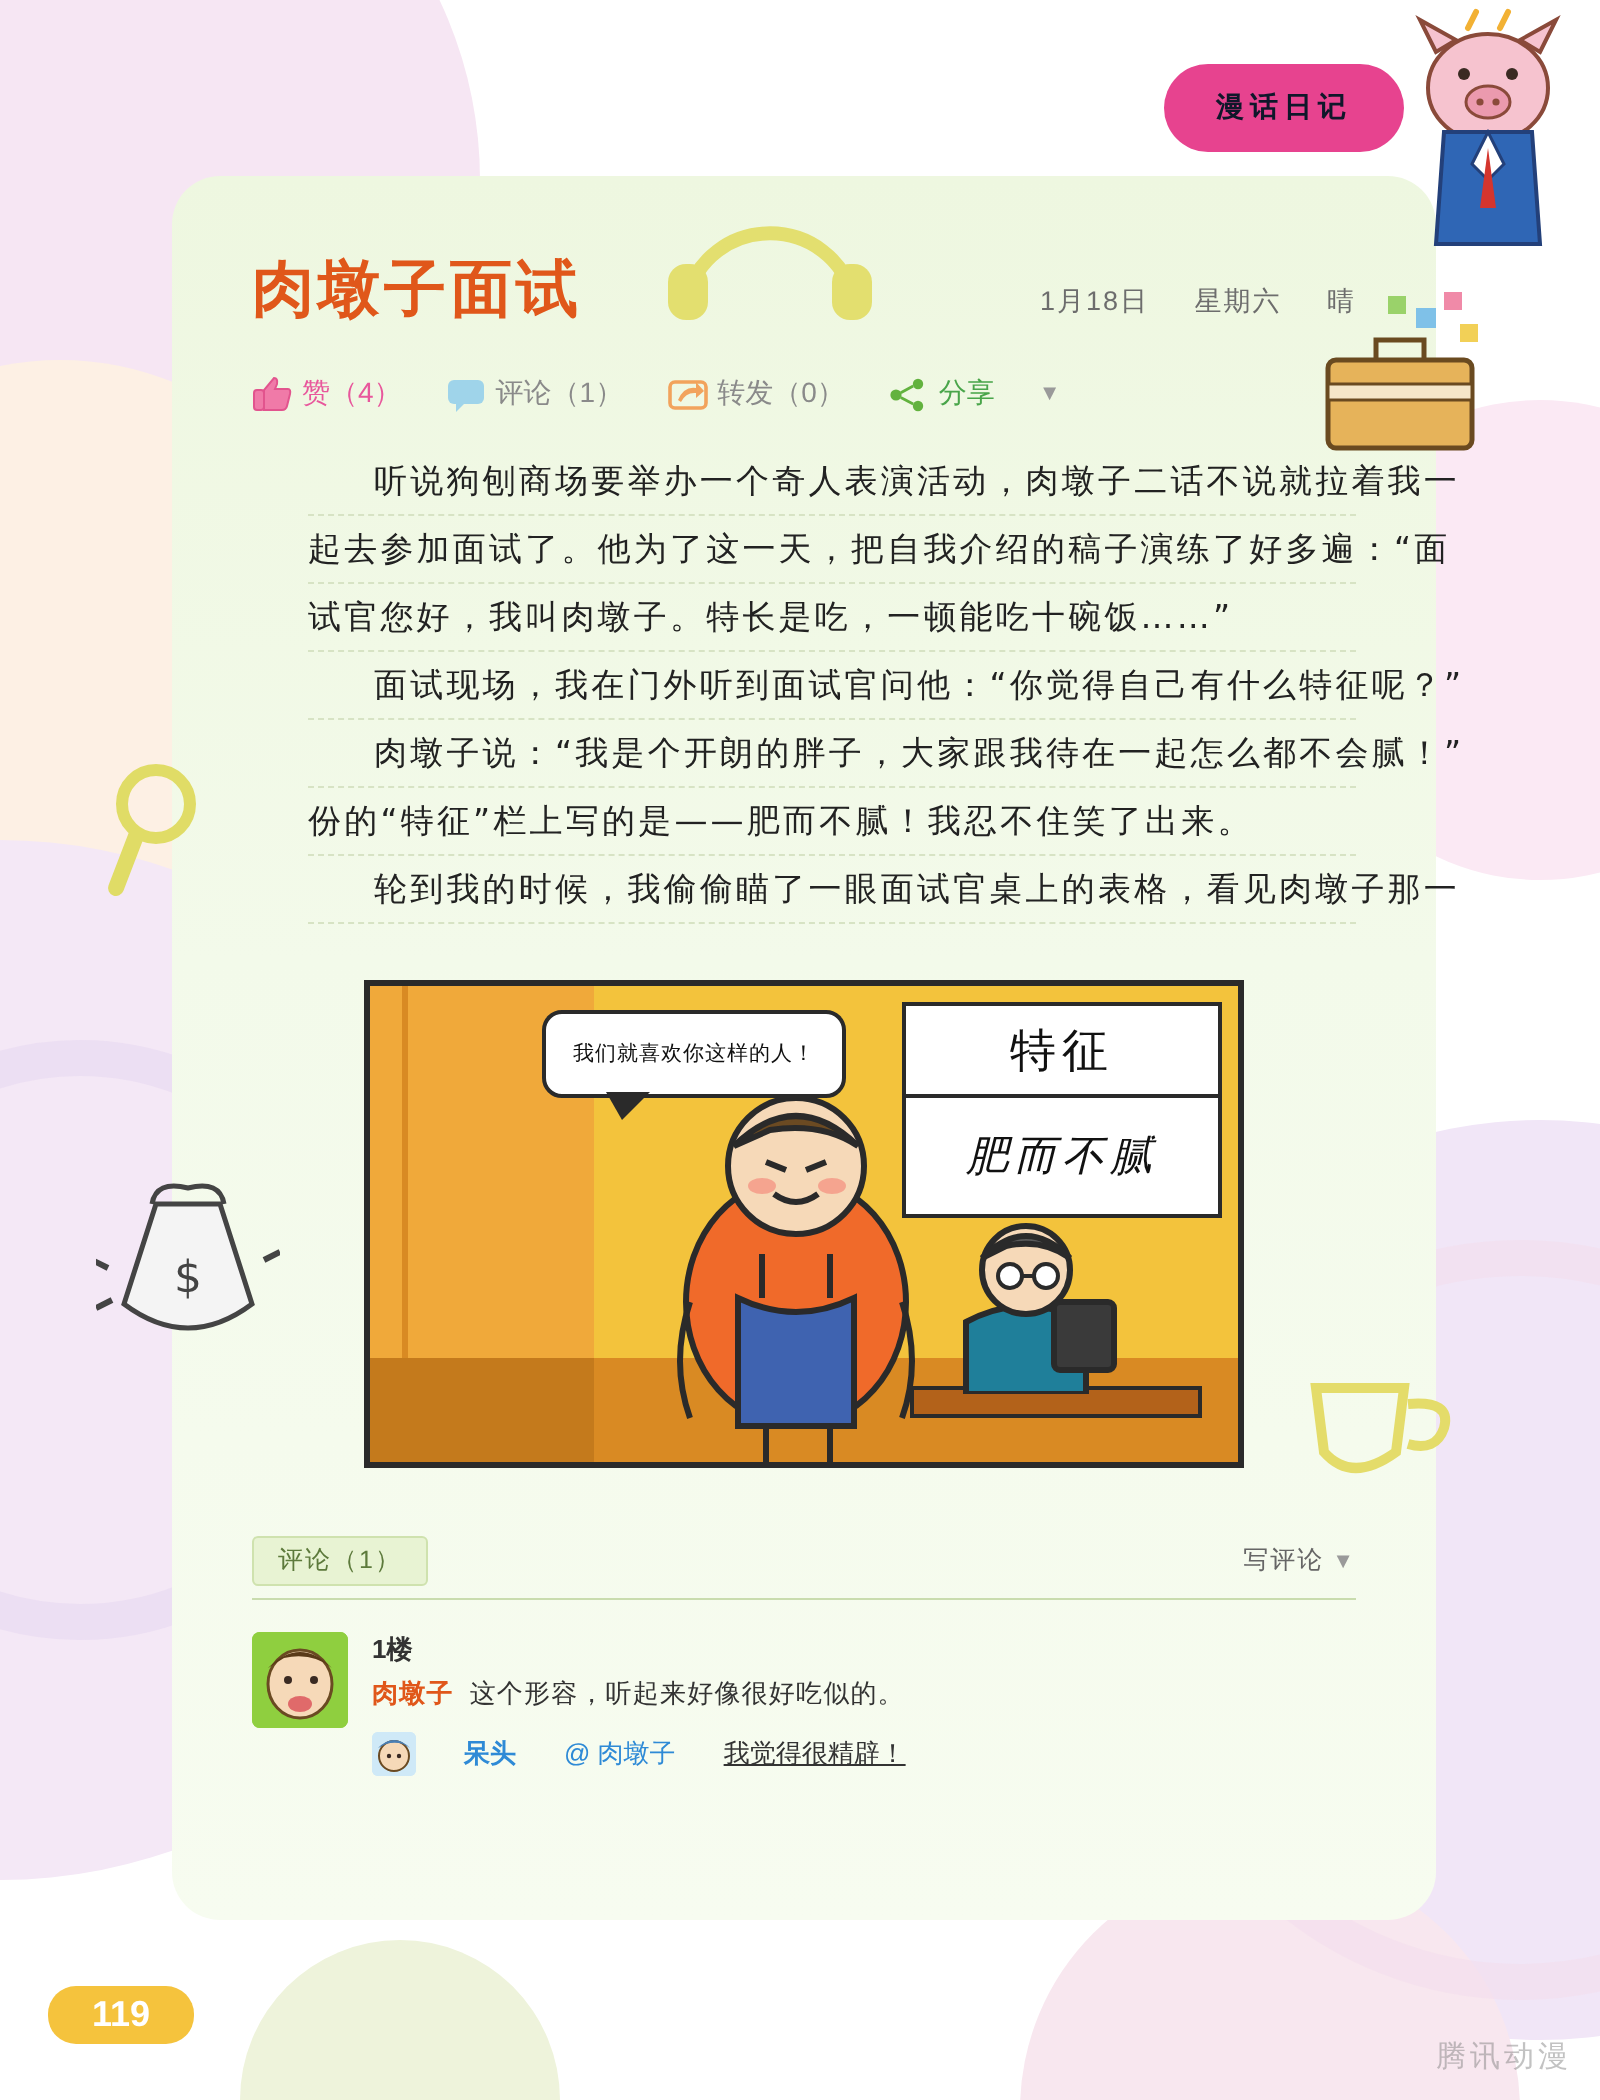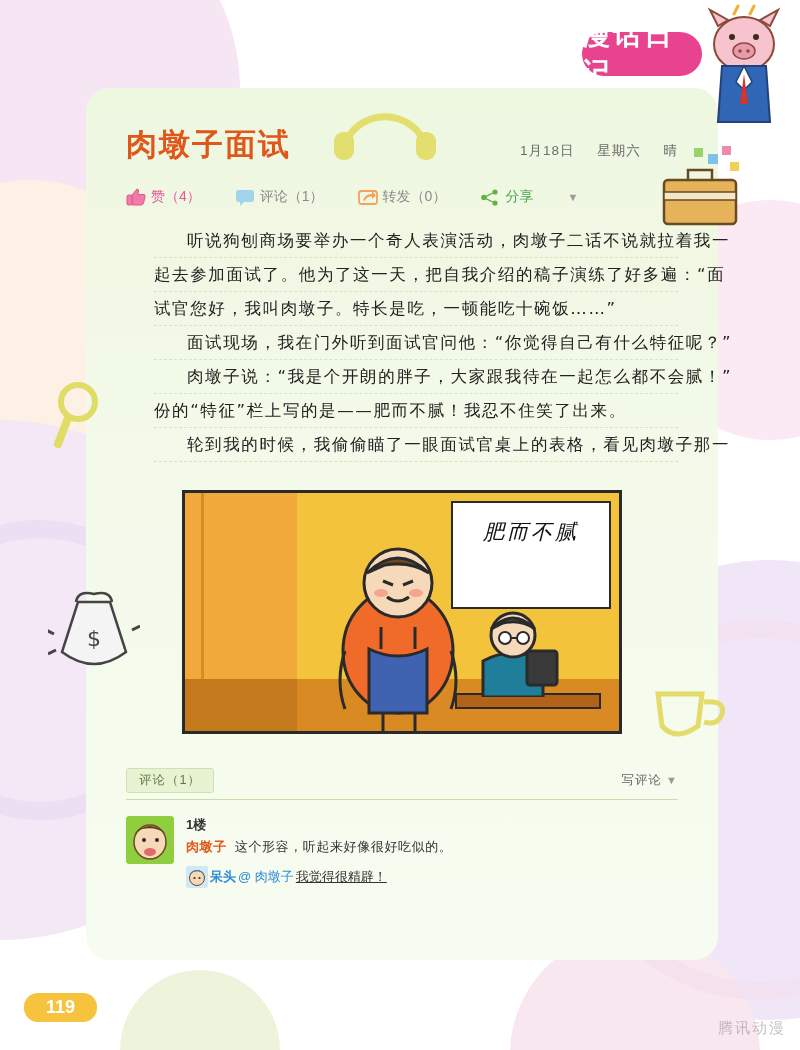--- a/index.html
+++ b/index.html
@@ -31,21 +31,21 @@
   .r2 { width: 380px; height: 380px; right: -150px; top: 620px; border-color: rgba(243,222,236,0.6); }
 
   
   .brand-tag {
     position: absolute; right: 98px; top: 32px; z-index: 6;
     width: 120px; height: 44px; border-radius: 22px;
     background: #e7438f;
     display: flex; align-items: center; justify-content: center;
   }
   .brand-tag span {
-    color: #ffffff; font-size: 28px; letter-spacing: 3px; font-weight: bold;
+    color: #0f172a; font-size: 14px; letter-spacing: 3px; font-weight: bold;
   }
   .mascot {
     position: absolute; right: 10px; top: 4px; z-index: 7;
     width: 92px; height: 120px;
   }
 
   
   .card {
     position: absolute; left: 86px; top: 88px; width: 632px; height: 872px;
     background: linear-gradient(180deg,#eef7e0 0%, #f3faea 45%, #f7fcf0 100%);
@@ -57,21 +57,21 @@
   .title {
     font-size: 31px; font-weight: bold; color: #e0571a;
     letter-spacing: 2px;
     font-family: "DejaVu Sans", sans-serif;
   }
   .date-row { color: #6d6d6d; font-size: 13.5px; letter-spacing: 1px; white-space: nowrap; }
   .date-row span { margin-left: 18px; }
 
   
   .actions {
-    display: flex; align-items: center; gap: 18px;
+    display: flex; align-items: center; gap: 6px;
     margin-top: 22px; font-size: 14px; color: #8a8a8a;
   }
   .action { display: flex; align-items: center; gap: 5px; margin-right: 16px; }
   .action .lbl { color: #8a8a8a; }
   .a-like .lbl { color: #e8579c; }
   .a-share .lbl { color: #49a54a; }
   .caret { color: #9a9a9a; font-size: 11px; }
 
   
   .body-text { margin-top: 18px; margin-left: 28px; }
@@ -143,21 +143,21 @@
   .avatar {
     width: 48px; height: 48px; border-radius: 4px; flex: none;
     background: #8fcf3f; position: relative; overflow: hidden;
   }
   .cmt-body { flex: 1; }
   .floor-no { font-size: 13px; color: #333; font-weight: bold; }
   .cmt-line1 { margin-top: 4px; font-size: 13px; letter-spacing: .6px; }
   .user { color: #e0571a; font-weight: bold; margin-right: 8px; }
   .cmt-text { color: #333; }
   .reply {
-    margin-top: 10px; display: flex; align-items: center; gap: 2px; font-size: 13px;
+    margin-top: 10px; display: flex; align-items: center; gap: 24px; font-size: 13px;
   }
   .reply .mini-avatar {
     width: 22px; height: 22px; border-radius: 3px; background: #cfe9f7; flex: none; position: relative; overflow: hidden;
   }
   .reply .r-user { color: #2e8ad6; font-weight: bold; }
   .reply .r-at { color: #2e8ad6; }
   .reply .r-text { color: #333; text-decoration: underline; }
 
   
   .page-num {
@@ -304,23 +304,25 @@
     <div class="line indent">肉墩子说：“我是个开朗的胖子，大家跟我待在一起怎么都不会腻！”</div>
     <div class="line">份的“特征”栏上写的是——肥而不腻！我忍不住笑了出来。</div>
     <div class="line indent">轮到我的时候，我偷偷瞄了一眼面试官桌上的表格，看见肉墩子那一</div>
   </div>
 
   <div class="comic">
     <div class="wall-left"></div>
     <div class="floor"></div>
     <div class="floor2"></div>
 
+    <div class="bubble">我们就喜欢你这样的人！</div>
     <span class="heart">❤</span>
 
     <div class="form">
+      <div class="f-row1">特征</div>
       <div class="f-row2">肥而不腻</div>
     </div>
 
     <svg class="fat-guy" viewBox="0 0 150 200">
       <ellipse cx="75" cy="120" rx="55" ry="62" fill="#f06a2a" stroke="#2a2a2a" stroke-width="3"></ellipse>
       <path d="M46 118 Q75 132 104 118 L104 182 L46 182 Z" fill="#3f63b0" stroke="#2a2a2a" stroke-width="3"></path>
       <path d="M58 118 L58 96 M92 118 L92 96" stroke="#2a2a2a" stroke-width="3"></path>
       <circle cx="75" cy="52" r="34" fill="#f6d9b8" stroke="#2a2a2a" stroke-width="3"></circle>
       <path d="M44 42 Q75 12 106 42 Q88 30 62 34 Z" fill="#6b4a22" stroke="#2a2a2a" stroke-width="3"></path>
       <path d="M60 50 L70 54 M90 50 L80 54" stroke="#2a2a2a" stroke-width="3"></path>

